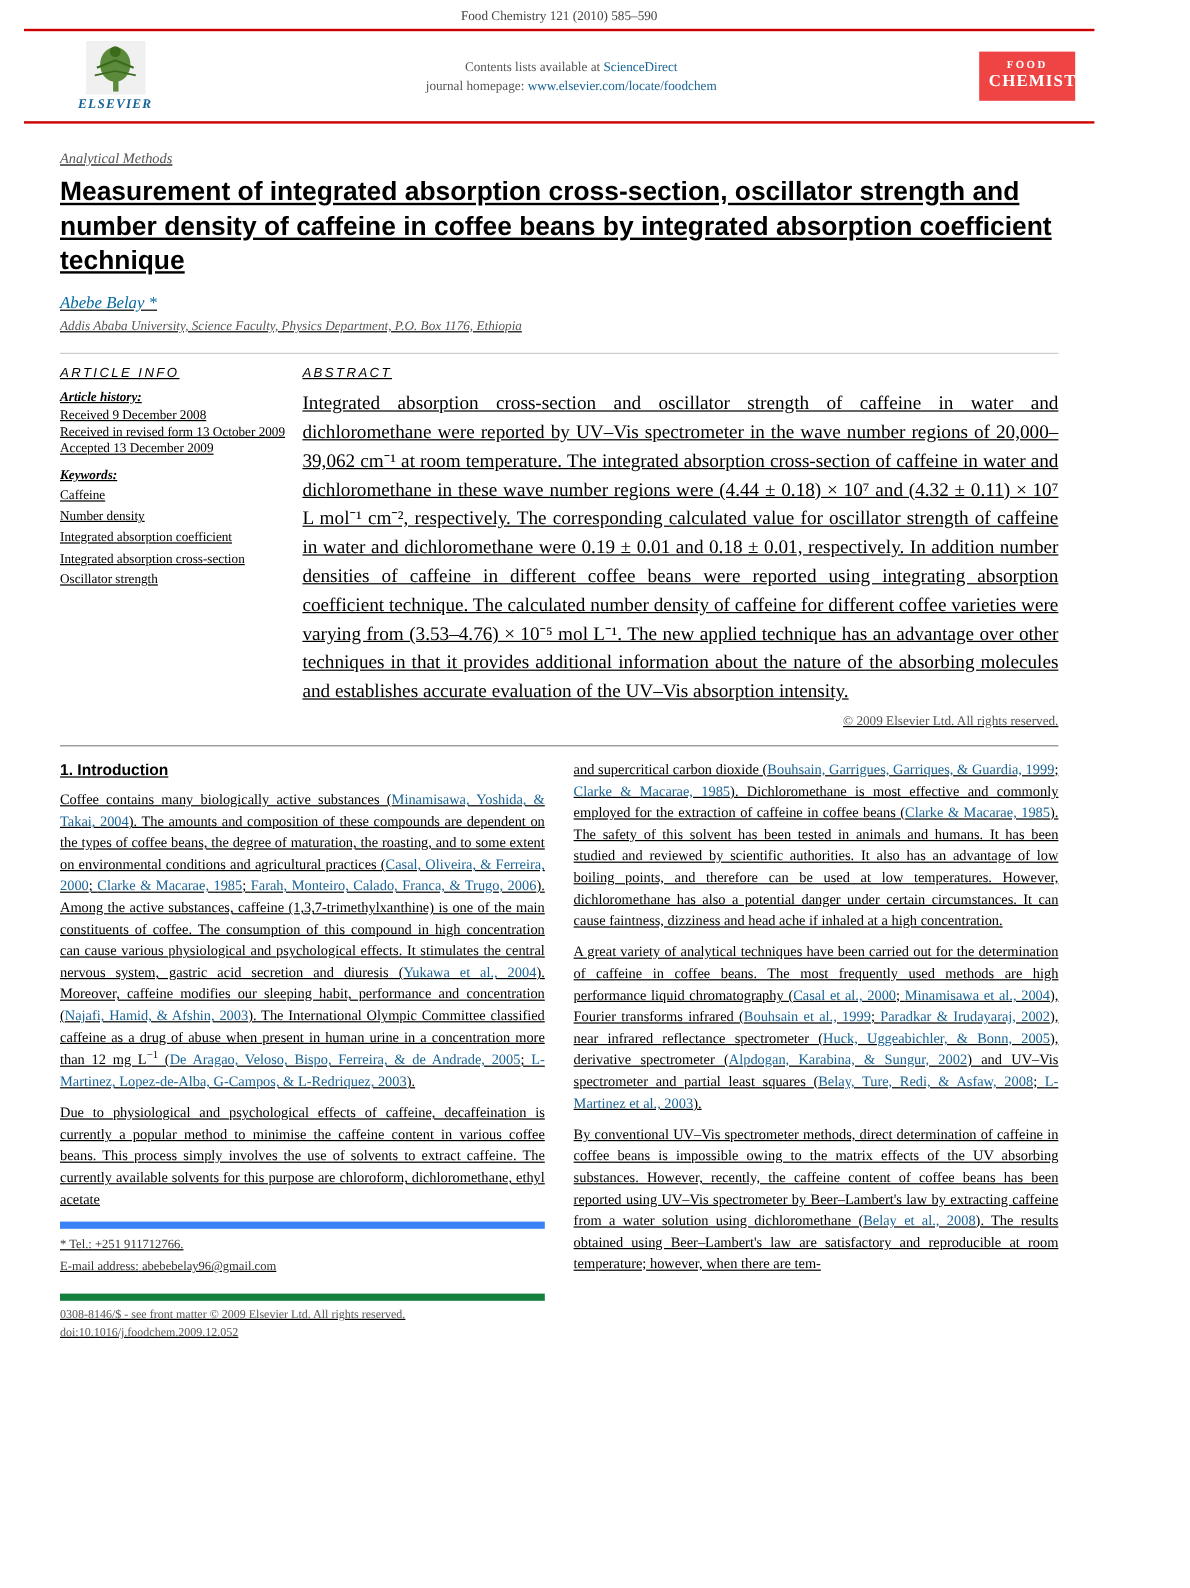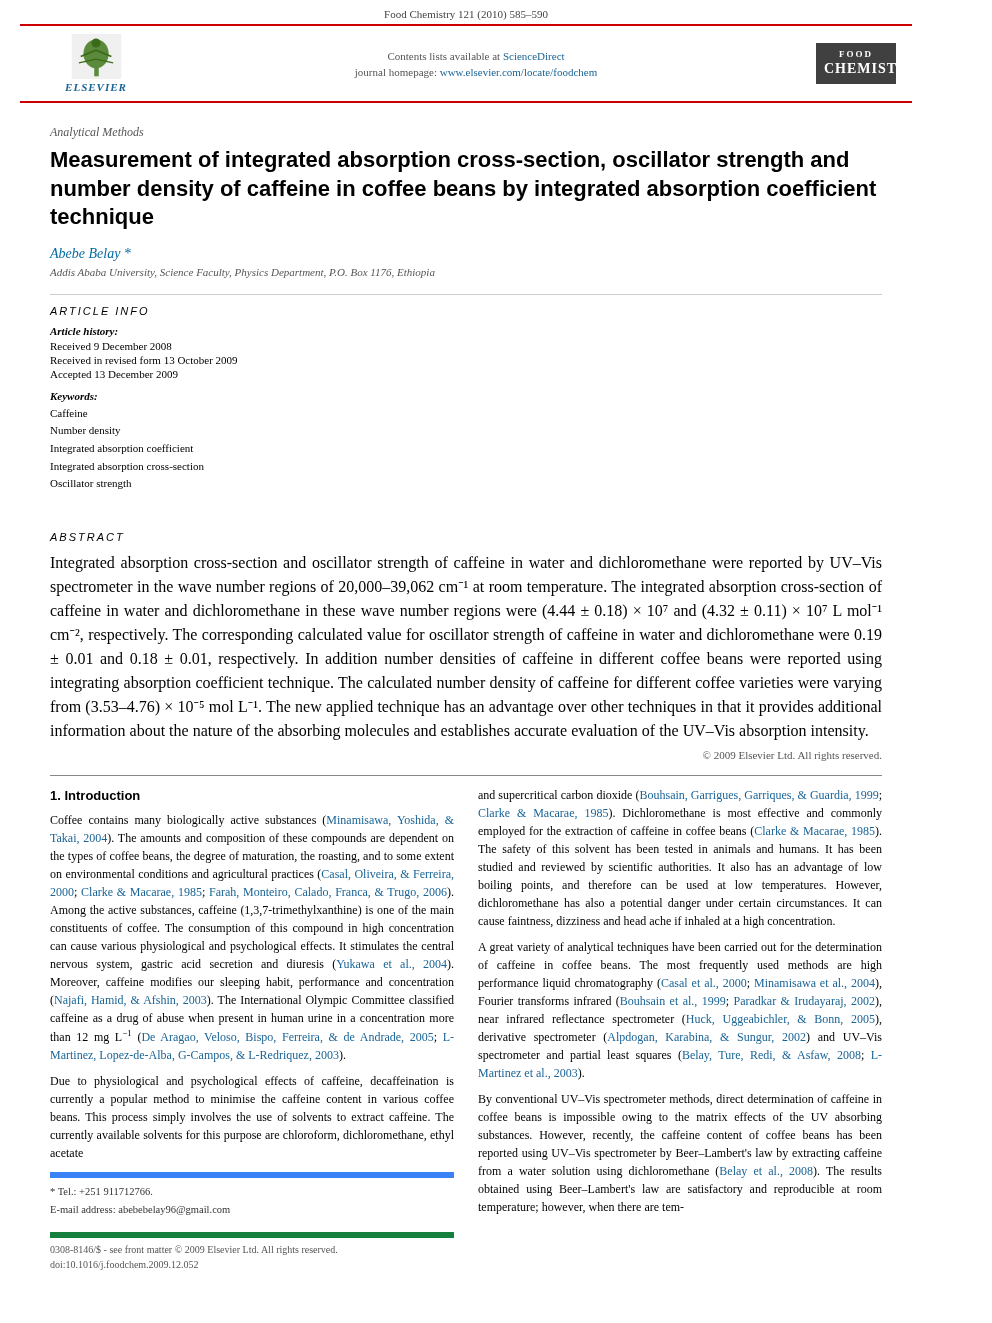--- a/index.html
+++ b/index.html
@@ -97,21 +97,21 @@
     }
 
     .journal-header-right {
       width: 100px;
       display: flex;
       align-items: center;
       justify-content: flex-end;
     }
 
     .food-chemistry-logo {
-      background: #404040;
+      background: #ef4444;
       color: #fff;
       padding: 6px 8px;
       font-size: 10px;
       font-weight: bold;
       text-align: center;
       line-height: 1.3;
       width: 80px;
     }
 
     .food-chemistry-logo .food-text {
@@ -121,20 +121,21 @@
 
     .food-chemistry-logo .chemistry-text {
       font-size: 14px;
       font-weight: 900;
       letter-spacing: 1px;
     }
 
     
     .main-content {
       padding: 12px 50px 12px 50px;
+      text-decoration: underline;
     }
 
     .section-label {
       font-size: 12px;
       color: #555;
       font-style: italic;
       margin-bottom: 6px;
       margin-top: 10px;
     }
 
@@ -163,23 +164,22 @@
 
     .divider {
       border: none;
       border-top: 1px solid #ccc;
       margin: 10px 0;
     }
 
     
     .two-col {
       display: flex;
-      gap: 28px;
+      gap: 12px;
       margin-bottom: 14px;
-      flex-direction: column;
     }
 
     .left-col {
       width: 190px;
       flex-shrink: 0;
     }
 
     .right-col {
       flex: 1;
     }

